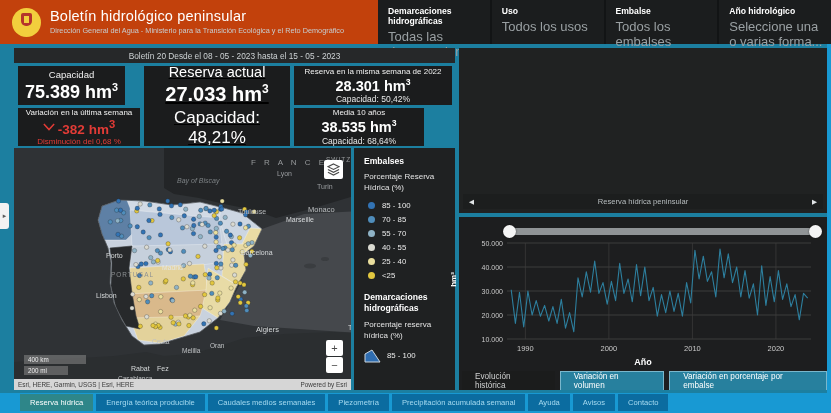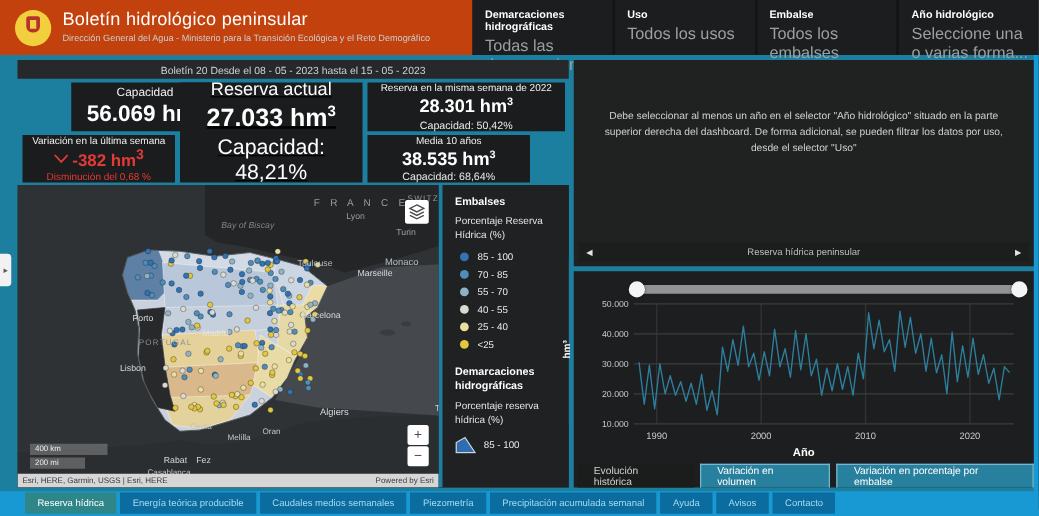--- a/index.html
+++ b/index.html
@@ -122,23 +122,23 @@
         </div>
         <div class="filter">
           <div class="fl">Año hidrológico</div>
           <div class="fv">Seleccione una o varias forma...</div>
         </div>
       </div>
   </div>
 
   <div class="bulletin">Boletín 20 Desde el  08 - 05 - 2023  hasta el  15 - 05 - 2023</div>
 
-  <div class="card" style="left:18px;top:66px;width:118px;height:39px;margin-left:39px;">
+  <div class="card" style="left:18px;top:66px;width:107px;height:39px;">
     <div class="c-label">Capacidad</div>
-    <div class="c-big"><span>56.069</span>&nbsp;<span>hm</span><sup>3</sup></div>
+    <div class="c-big"><span>75.389</span>&nbsp;<span>hm</span><sup>3</sup></div>
   </div>
 
   <div class="card" style="left:18px;top:108px;width:122px;height:38px;">
     <div class="v-label">Variación en la última semana</div>
     <div class="v-big" id="var-big" style="color: rgb(226, 59, 54);">
       <svg width="12" height="8" viewBox="0 0 14 9">
           <polyline points="1,1 7,7.5 13,1" fill="none" stroke="#e23b36" stroke-width="1.7"></polyline>
         </svg>
       <span><span>-382</span>&nbsp;<span>hm</span><sup>3</sup></span>
     </div>
@@ -453,21 +453,20 @@
       <div class="lg-wedge">
         <svg width="17" height="14" viewBox="0 0 17 14">
           <path id="wedge" d="M1,13 L1,5 L8,1 L16,13 Z" stroke="#ccd6de" stroke-width="1" fill="#2f6db0"></path>
         </svg>
         <span>85 - 100</span>
       </div>
     </div>
   </div>
 
   <div class="rpanel">
-    <div class="rmsg">Debe seleccionar al menos un año en el selector "Año hidrológico" situado en la parte superior derecha del dashboard. De forma adicional, se pueden filtrar los datos por uso, desde el selector "Uso"</div>
     <div class="rfoot">
       <span class="arr">◀</span>
       <span class="cap">Reserva hídrica peninsular</span>
       <span class="arr">▶</span>
     </div>
   </div>
 
   <div class="cpanel">
     <div class="slider">
       <div class="track"></div>

